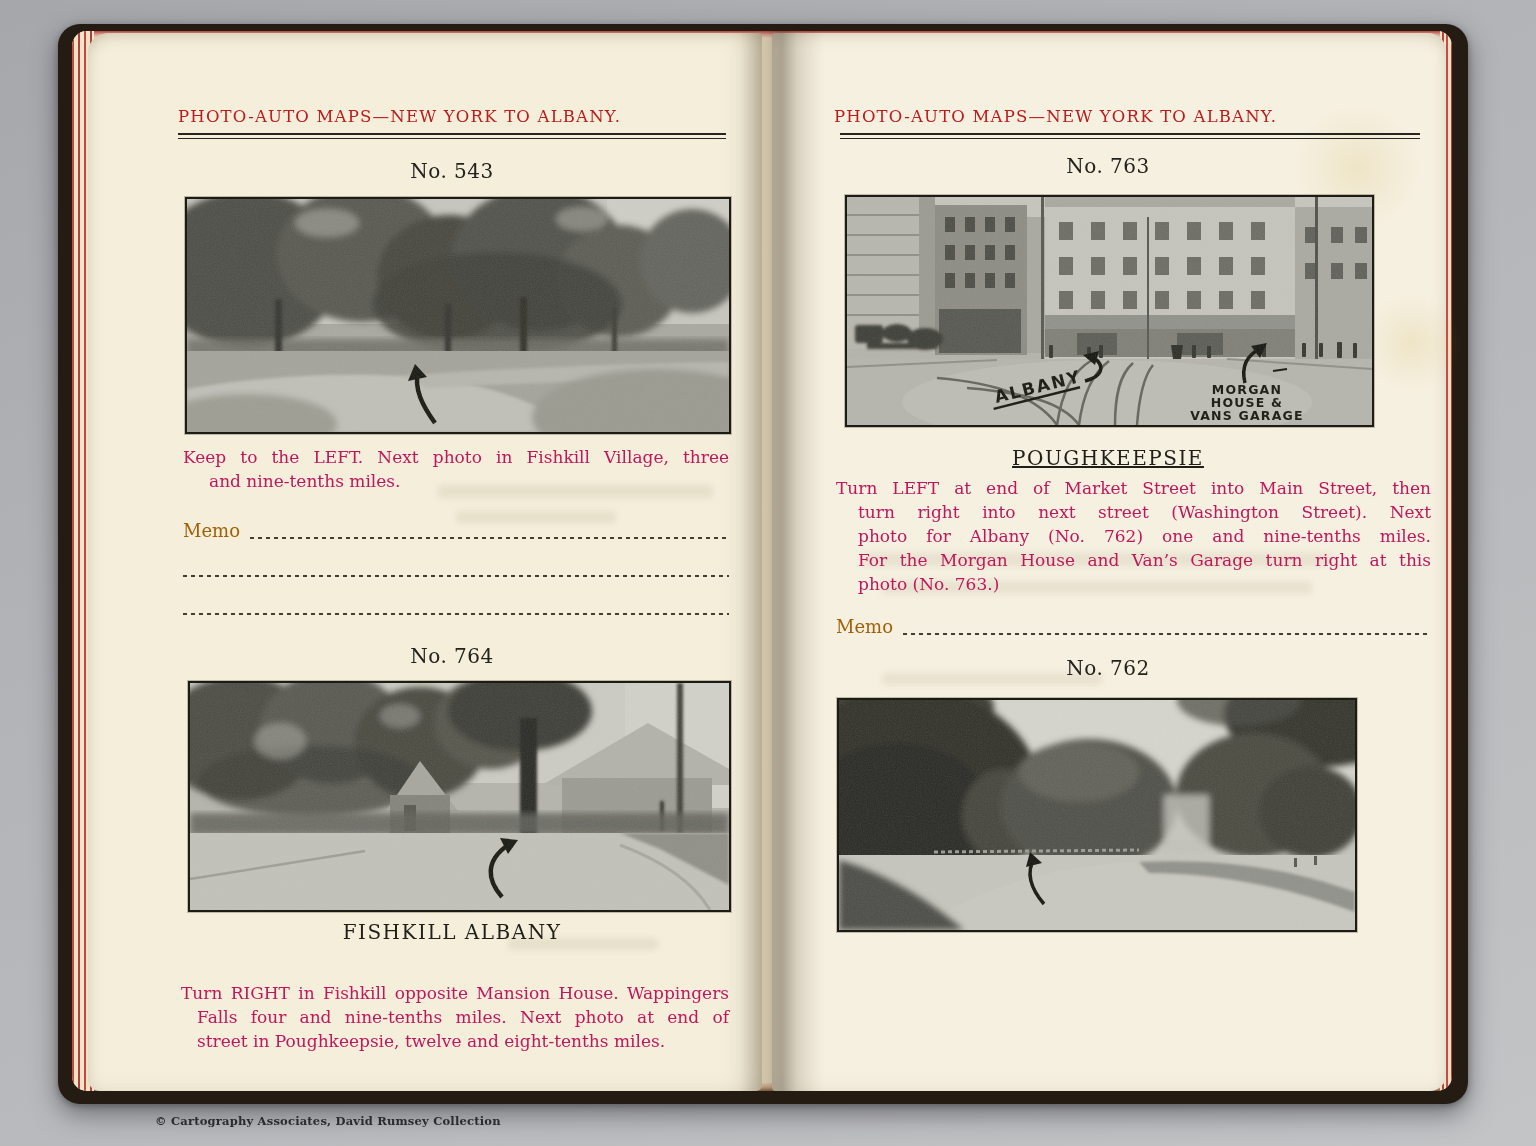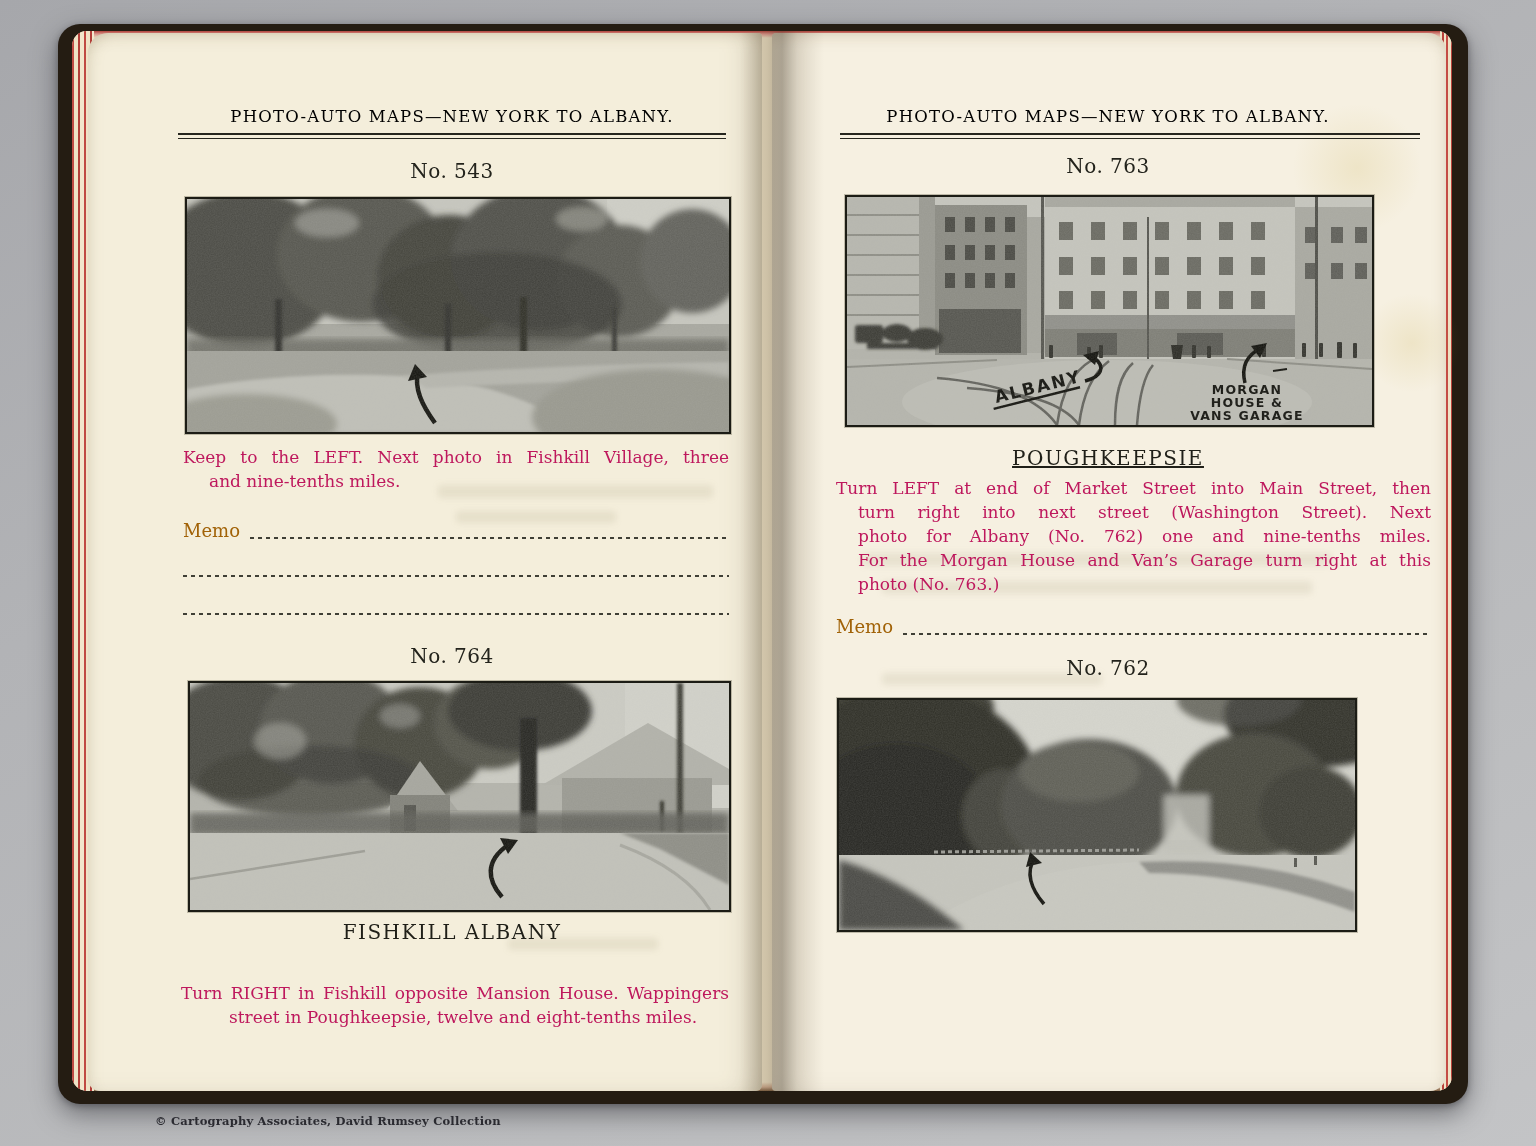--- a/index.html
+++ b/index.html
@@ -21,28 +21,28 @@
   .edge-bottom{position:absolute;left:22px;right:12px;bottom:0;height:9px;
     background:linear-gradient(0deg,#7c5f42 0,#caa88d 4px,#e8dcc0 9px);}
   .page{position:absolute;top:2px;height:1058px;}
   .page-left{left:16px;width:674px;background:#f4eedb;border-radius:20px 4px 6px 12px;
     box-shadow:inset -24px 0 34px -22px rgba(96,78,50,.55), inset 6px 6px 16px -8px rgba(140,120,80,.38);}
   .page-right{left:700px;width:674px;background:#f6f0e1;border-radius:4px 18px 16px 4px;
     box-shadow:inset 24px 0 34px -22px rgba(96,78,50,.5), inset -6px 6px 16px -8px rgba(140,120,80,.32);}
   .gutter{position:absolute;left:668px;top:0;width:84px;height:100%;pointer-events:none;
     background:linear-gradient(90deg,rgba(80,65,40,0) 0%,rgba(80,65,40,.16) 32%,rgba(55,44,28,.30) 50%,rgba(80,65,40,.14) 68%,rgba(80,65,40,0) 100%);}
   
-  .runhead{font-size:16.5px;letter-spacing:1.2px;color:#000000;text-align:center;line-height:22px;}
+  .runhead{font-size:16.5px;letter-spacing:1.2px;color:#b91c1c;text-align:left;line-height:22px;}
   .rule{height:3px;border-top:2px solid #26261f;border-bottom:1px solid #26261f;}
   .photono{font-size:20px;letter-spacing:.5px;color:#23231c;text-align:center;line-height:26px;}
   .sectitle{font-size:20px;letter-spacing:1.5px;color:#1f1f18;text-align:center;line-height:26px;}
   .cap{font-size:17px;color:#be185d;}
   .cap .ln{display:block;line-height:24px;}
   .ln.j{text-align:justify;text-align-last:justify;}
-  .ln.i16{padding-left:16px;text-align:center;}
+  .ln.i16{padding-left:16px;}
   .ln.i22{padding-left:22px;}
   .ln.i26{padding-left:26px;}
   .memo{display:flex;}
   .memo-label{font-size:18px;color:#a16207;line-height:24px;}
   .memo-dots{flex:1;align-self:flex-end;margin:0 0 4px 10px;height:2px;
     background-image:repeating-linear-gradient(90deg,#3f3f36 0 4px,transparent 4px 8px);}
   .dotline{height:2px;background-image:repeating-linear-gradient(90deg,#3f3f36 0 4px,transparent 4px 8px);}
   .photo{border:2px solid #1c1c15;box-shadow:0 0 0 1px rgba(90,85,65,.35);background:#b9b9b1;}
   .photo svg{display:block;}
   .ghost{position:absolute;background:rgba(140,128,96,.13);border-radius:4px;filter:blur(3px);}
@@ -175,20 +175,21 @@
               <polygon points="328,157 310,155 318,171" fill="#14140f"></polygon>
             </g>
             <rect width="539" height="227" filter="url(#grainGen)" opacity=".4"></rect>
           </svg>
         </div>
 
         <div class="abs sectitle" style="left:90px;top:886px;width:548px;">FISHKILL ALBANY</div>
 
         <div class="abs cap" style="left:93px;top:948px;width:548px;">
           <span class="ln j">Turn RIGHT in Fishkill opposite Mansion House.  Wappingers</span>
+          <span class="ln j i16">Falls four and nine-tenths miles.  Next photo at end of</span>
           <span class="ln i16">street in Poughkeepsie, twelve and eight-tenths miles.</span>
         </div>
       </div>
 
       <div class="page page-right">
         <div class="stain" style="left:520px;top:70px;width:130px;height:130px;"></div>
         <div class="stain" style="left:590px;top:260px;width:100px;height:100px;"></div>
         <div class="ghost" style="left:90px;top:520px;width:470px;height:13px;"></div>
         <div class="ghost" style="left:110px;top:548px;width:430px;height:13px;"></div>
         <div class="ghost" style="left:110px;top:640px;width:220px;height:12px;"></div>

